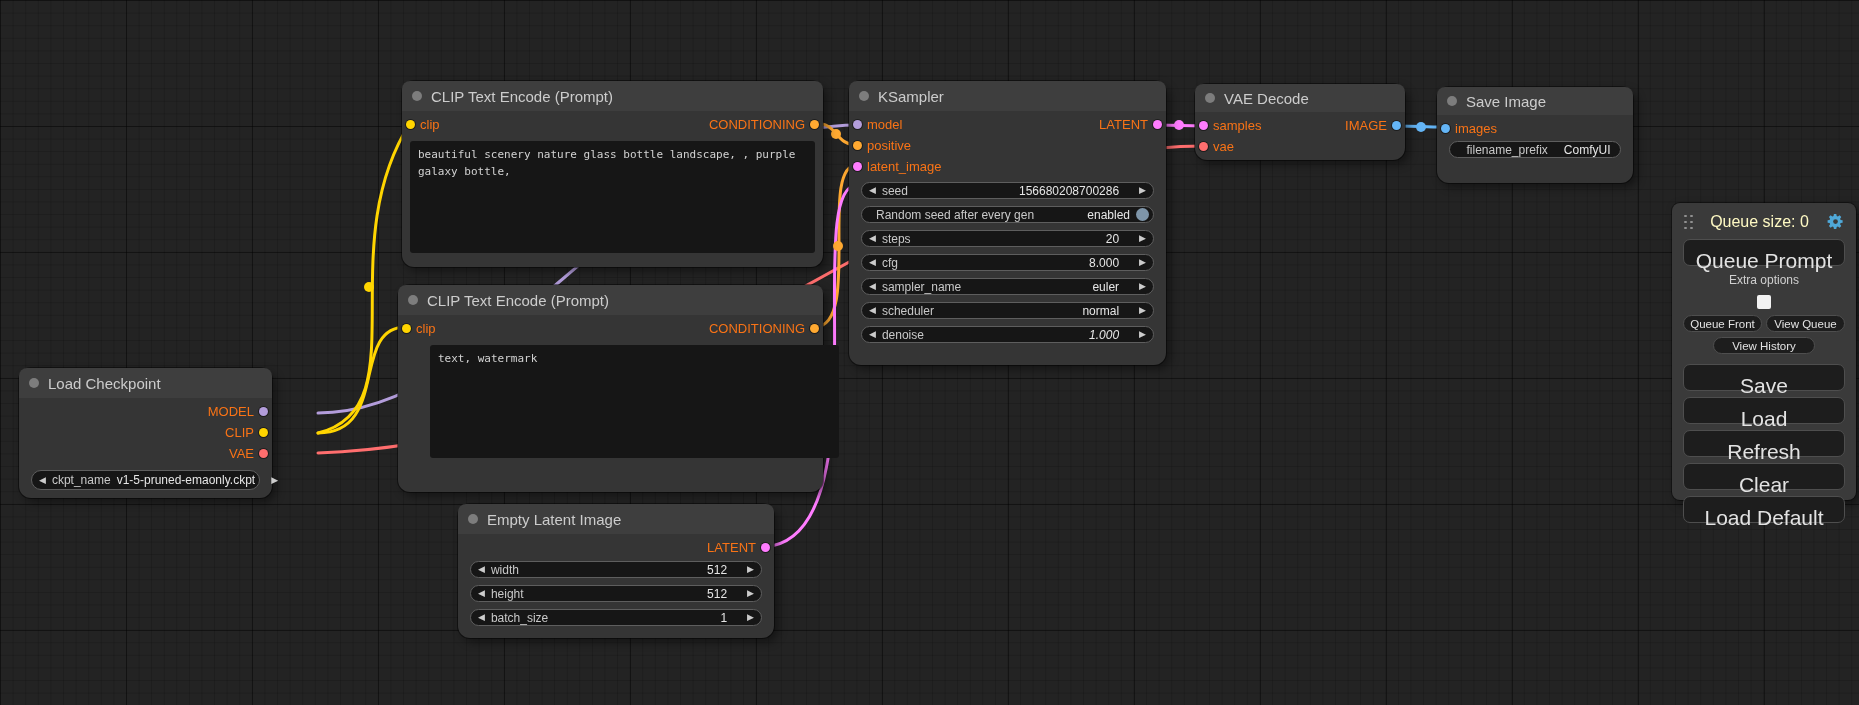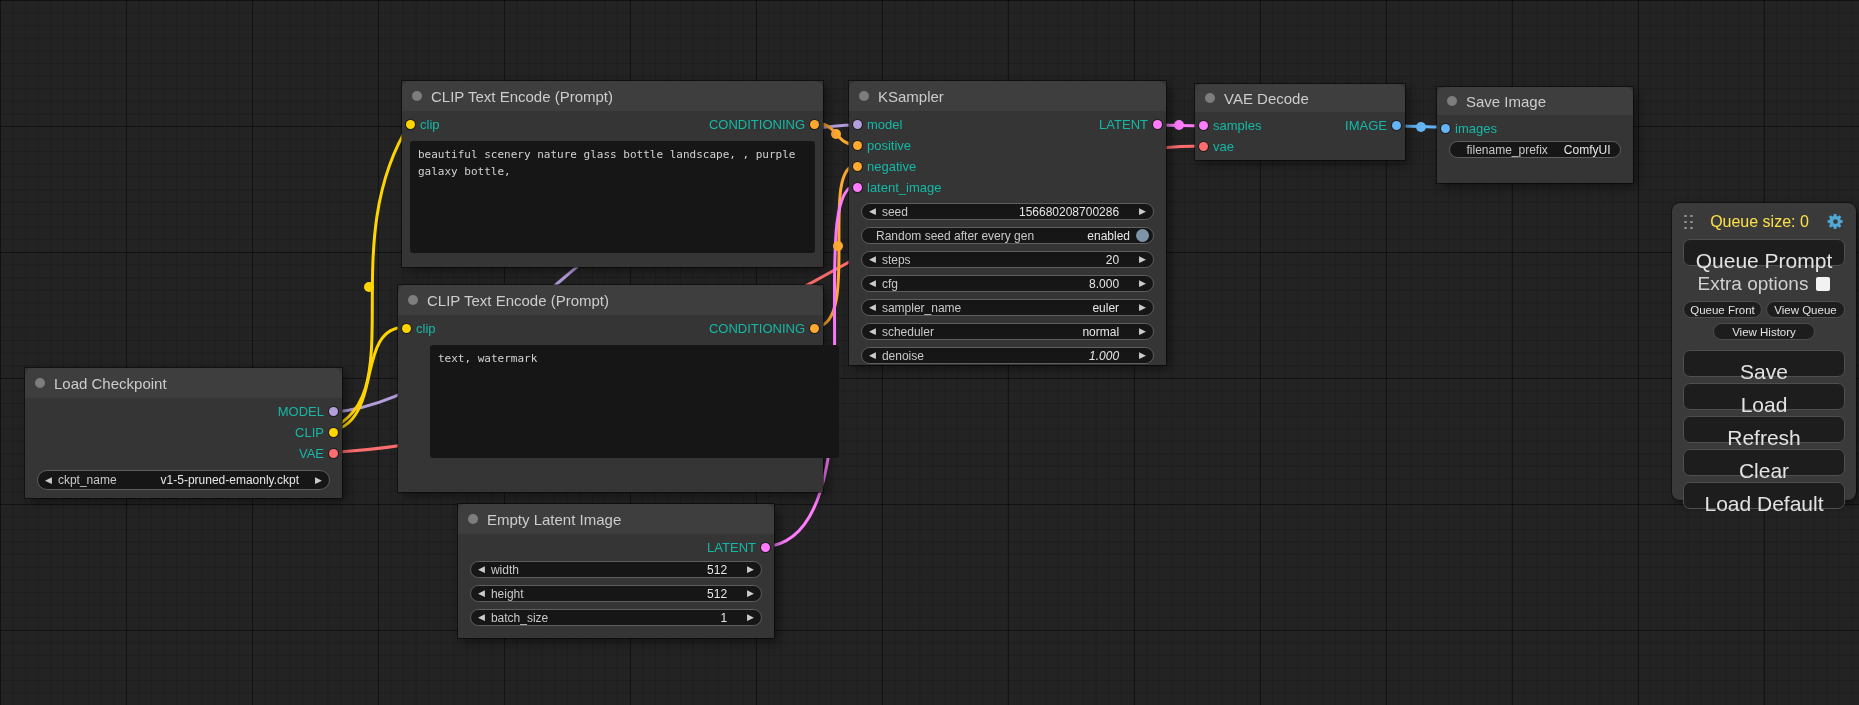--- a/index.html
+++ b/index.html
@@ -9,33 +9,33 @@
     background-color:#232323;
     background-image:
       linear-gradient(rgba(0,0,0,.40) 1px, transparent 1px),
       linear-gradient(90deg, rgba(0,0,0,.40) 1px, transparent 1px),
       linear-gradient(rgba(0,0,0,.15) 1px, transparent 1px),
       linear-gradient(90deg, rgba(0,0,0,.15) 1px, transparent 1px);
     background-size:126px 126px,126px 126px,12.6px 12.6px,12.6px 12.6px;
   }
   #wires{position:absolute;left:0;top:0;z-index:1;}
   .node{
-    position:absolute;z-index:2;background:#353535;border-radius:0;
+    position:absolute;z-index:2;background:#353535;border-radius:12px;
     box-shadow:0 0 0 1px rgba(0,0,0,.45), 4px 4px 10px rgba(0,0,0,.45);
     color:#cfcfcf;
   }
   .node-title{
     height:30px;display:flex;align-items:center;gap:9px;padding:0 10px;
     background:#3e3e3e;border-radius:8px 8px 0 0;font-size:15px;color:#ccc;
     box-sizing:border-box;
   }
   .collapse-dot{width:10px;height:10px;border-radius:50%;background:#7d7d7d;flex:0 0 auto;}
   .node-body{padding-top:3px;}
   .slot-row{height:21px;display:flex;align-items:center;justify-content:space-between;padding:0 4px;}
-  .slot{display:flex;align-items:center;gap:5px;font-size:13px;color:#14b8a6;}
+  .slot{display:flex;align-items:center;gap:5px;font-size:13px;color:#f97316;}
   .port{width:9px;height:9px;border-radius:50%;background:#888;box-shadow:0 0 0 1px rgba(0,0,0,.45);flex:0 0 auto;}
   .widget{
     height:17px;margin:0 12px 7px 12px;display:flex;align-items:center;
     background:#161616;border:1px solid #5e5e5e;border-radius:999px;
     font-size:12px;color:#c9c9c9;padding:0 7px;box-sizing:border-box;gap:6px;
   }
   .widget .arrow{font-family:"DejaVu Sans",sans-serif;font-size:9px;color:#ccc;line-height:1;}
   .widget .wlabel{white-space:nowrap;}
   .widget .wvalue{margin-left:auto;color:#e6e6e6;white-space:nowrap;}
   .widget.no-arrows{padding-left:14px;}
@@ -50,29 +50,29 @@
     position:absolute;z-index:3;left:1672px;top:203px;width:184px;height:297px;
     background:#3a3a3a;border-radius:8px;box-shadow:0 0 0 1px rgba(0,0,0,.4),4px 4px 10px rgba(0,0,0,.5);
     box-sizing:border-box;padding:9px 11px;color:#ccc;
   }
   .panel-header{display:flex;align-items:center;margin-bottom:8px;}
   .drag-handle{width:10px;height:16px;position:relative;flex:0 0 auto;}
   .drag-handle::before{
     content:"";position:absolute;left:1px;top:1px;width:2.5px;height:2.5px;border-radius:50%;background:#909090;
     box-shadow:6px 0 0 #909090,0 6px 0 #909090,6px 6px 0 #909090,0 12px 0 #909090,6px 12px 0 #909090;
   }
-  .queue-size{flex:1;text-align:center;font-size:16px;color:#fde047;}
+  .queue-size{flex:1;text-align:center;font-size:16px;color:#fef9c3;}
   .gear{width:19px;height:19px;flex:0 0 auto;}
   .btn{
     display:block;width:100%;box-sizing:border-box;text-align:center;
     background:#1d1d1d;border:1px solid #4e4e4e;border-radius:7px;color:#e2e2e2;
     font-family:"Liberation Sans","DejaVu Sans",sans-serif;cursor:pointer;
   }
   .btn-big{font-size:21px;padding:9px 0 4px 0;margin-bottom:6px;height:27px;}
-  .extra-row{display:flex;align-items:center;justify-content:center;gap:8px;margin:7px 0 6px 0;font-size:19px;color:#d0d0d0;}
+  .extra-row{display:flex;align-items:center;justify-content:center;gap:8px;margin:7px 0 6px 0;font-size:12px;color:#d0d0d0;flex-direction:column;}
   .checkbox{width:14px;height:14px;background:#f2f2f2;border-radius:2px;}
   .small-row{display:flex;gap:4px;margin-bottom:5px;}
   .btn-small{font-size:11.5px;padding:2px 4px;border-radius:999px;flex:1;height:17px;box-sizing:border-box;}
   .btn-history{width:102px;margin:0 auto 10px auto;}
 </style>
 </head>
 <body>
 
 <svg id="wires" width="1859" height="705">
   <g fill="none" stroke-width="3" stroke-linecap="round">
@@ -89,21 +89,21 @@
   <g>
     <circle cx="369" cy="287" r="5" fill="#ffd500"></circle>
     <circle cx="836" cy="134" r="5" fill="#ffa931"></circle>
     <circle cx="838" cy="246" r="5" fill="#ffa931"></circle>
     <circle cx="832" cy="362" r="5" fill="#ff7cff"></circle>
     <circle cx="1179" cy="125" r="5" fill="#ff7cff"></circle>
     <circle cx="1421" cy="127" r="5" fill="#64b5f6"></circle>
   </g>
 </svg>
 
-<div class="node" style="left:25px;top:368px;width:317px;height:130px;">
+<div class="node" style="left:19px;top:368px;width:253px;height:130px;">
   <div class="node-title">
     <span class="collapse-dot"></span>
     <span>Load Checkpoint</span>
   </div>
   <div class="node-body">
     <div class="slot-row" style="justify-content:flex-end;">
       <div class="slot">
           <span>MODEL</span>
           <span class="port" style="background: rgb(179, 157, 219);"></span>
         </div>
@@ -215,26 +215,20 @@
         </div>
       <div class="slot">
           <span>LATENT</span>
           <span class="port" style="background: rgb(255, 124, 255);"></span>
         </div>
     </div>
     <div class="slot-row">
       <div class="slot">
           <span class="port" style="background: rgb(255, 169, 49);"></span>
           <span>positive</span>
-        </div>
-    </div>
-    <div class="slot-row">
-      <div class="slot">
-          <span class="port" style="background: rgb(255, 169, 49);"></span>
-          <span>negative</span>
         </div>
     </div>
     <div class="slot-row">
       <div class="slot">
           <span class="port" style="background: rgb(255, 124, 255);"></span>
           <span>latent_image</span>
         </div>
     </div>
     <div class="widget" style="margin-top:5px;">
       <span class="arrow">◀</span>

